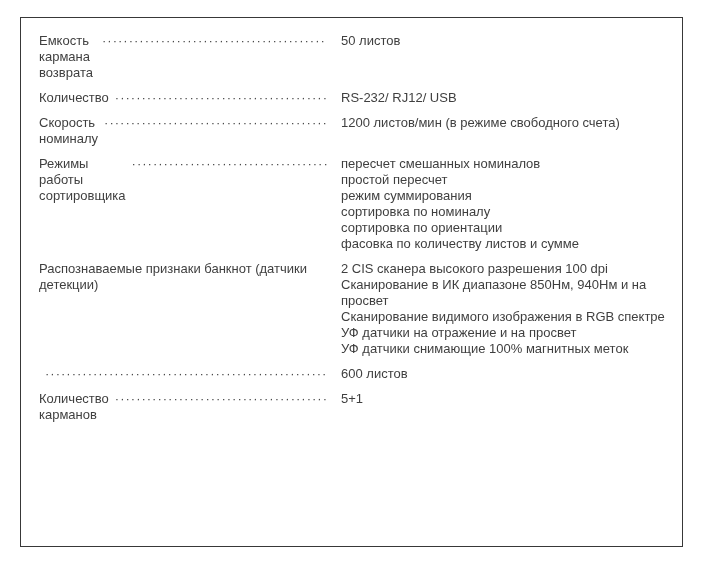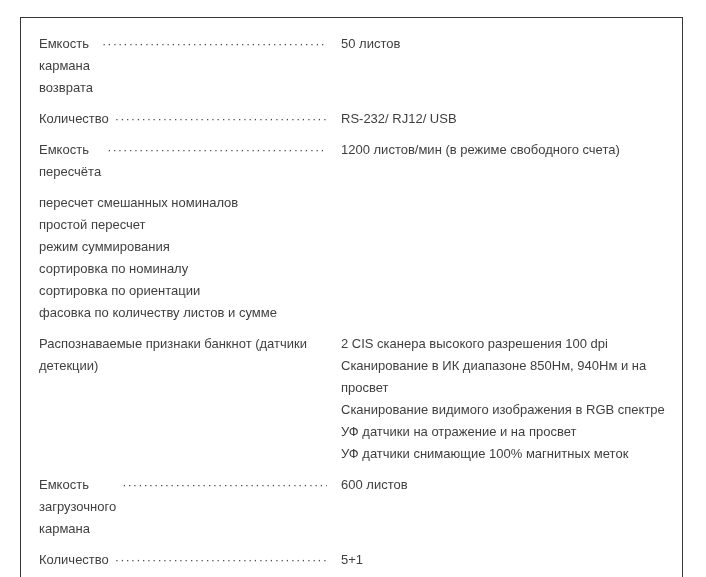--- a/index.html
+++ b/index.html
@@ -25,21 +25,21 @@
   .spec-table {
     width: 100%;
   }
   .spec-row {
     display: grid;
     grid-template-columns: 288px 1fr;
     column-gap: 14px;
     margin-bottom: 9px;
     color: #3f3f3f;
     font-size: 13px;
-    line-height: 22px;
+    line-height: 16px;
   }
   .label-cell {
     min-width: 0;
   }
   .label-cell.with-leader {
     display: flex;
     align-items: baseline;
   }
   .spec-label {
     white-space: normal;
@@ -82,28 +82,32 @@
         <div class="label-cell with-leader">
           <span class="spec-label">Количество</span>
           <span class="leader-dots"></span>
         </div>
         <div class="value-cell">
           <div class="spec-value">RS-232/ RJ12/ USB</div>
         </div>
       </div>
       <div class="spec-row">
         <div class="label-cell with-leader">
-          <span class="spec-label">Емкость пересчёта</span>
+          <span class="spec-label">Скорость номиналу</span>
           <span class="leader-dots"></span>
         </div>
         <div class="value-cell">
           <div class="spec-value">1200 листов/мин (в режиме свободного счета)</div>
         </div>
       </div>
       <div class="spec-row">
+        <div class="label-cell with-leader">
+          <span class="spec-label">Режимы работы сортировщика</span>
+          <span class="leader-dots"></span>
+        </div>
         <div class="value-cell">
           <div class="spec-value">пересчет смешанных номиналов</div>
           <div class="spec-value">простой пересчет</div>
           <div class="spec-value">режим суммирования</div>
           <div class="spec-value">сортировка по номиналу</div>
           <div class="spec-value">сортировка по ориентации</div>
           <div class="spec-value">фасовка по количеству листов и сумме</div>
         </div>
       </div>
       <div class="spec-row">
@@ -111,21 +115,20 @@
         <div class="value-cell">
           <div class="spec-value">2 CIS сканера высокого разрешения 100 dpi</div>
           <div class="spec-value">Сканирование в ИК диапазоне 850Нм, 940Нм и на просвет</div>
           <div class="spec-value">Сканирование видимого изображения в RGB спектре</div>
           <div class="spec-value">УФ датчики на отражение и на просвет</div>
           <div class="spec-value">УФ датчики снимающие 100% магнитных меток</div>
         </div>
       </div>
       <div class="spec-row">
         <div class="label-cell with-leader">
-          <span class="spec-label">Емкость загрузочного кармана</span>
           <span class="leader-dots"></span>
         </div>
         <div class="value-cell">
           <div class="spec-value">600 листов</div>
         </div>
       </div>
       <div class="spec-row">
         <div class="label-cell with-leader">
           <span class="spec-label">Количество карманов</span>
           <span class="leader-dots"></span>

